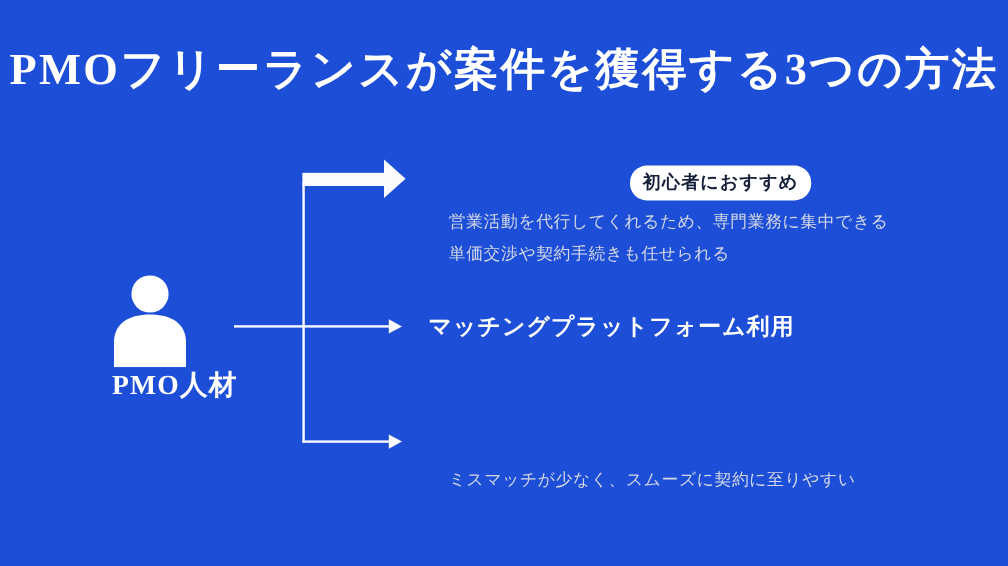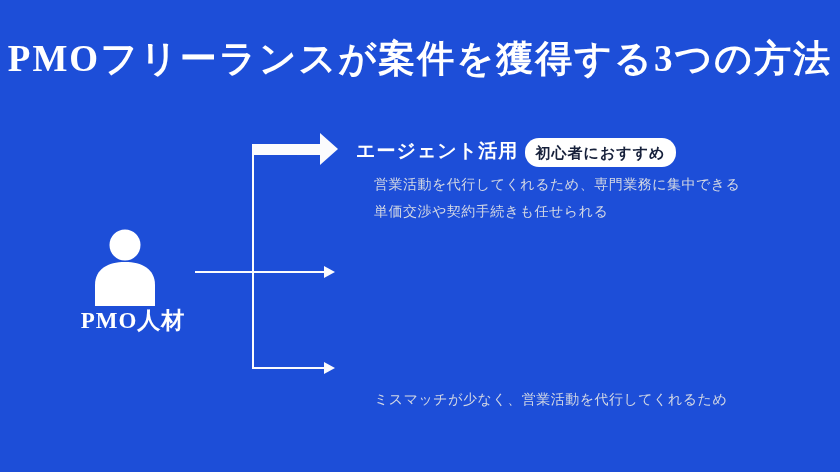--- a/index.html
+++ b/index.html
@@ -36,21 +36,21 @@
     left: 93px;
     top: 228px;
     width: 64px;
     height: 78px;
   }
   .person-label {
     position: absolute;
     left: 68px;
     top: 305px;
     width: 130px;
-    text-align: center;
+    text-align: right;
     color: #ffffff;
     font-size: 23px;
     font-weight: bold;
     letter-spacing: 1px;
     white-space: nowrap;
   }
   
   .line {
     position: absolute;
     background: #fbfbfd;
@@ -142,21 +142,21 @@
   <div class="person-label">PMO人材</div>
 
   <div class="line vline"></div>
   <div class="line mid-line"></div>
   <div class="line bot-line"></div>
   <div class="line thick-shaft"></div>
   <div class="head head-big"></div>
   <div class="head head-mid"></div>
   <div class="head head-bot"></div>
 
-  <h2 class="branch-heading h1">エージェント活用</h2>
   <div class="badge">初心者におすすめ</div>
   <p class="branch-desc d1a">営業活動を代行してくれるため、専門業務に集中できる</p>
   <p class="branch-desc d1b">単価交渉や契約手続きも任せられる</p>
 
+  <h2 class="branch-heading h2">マッチングプラットフォーム利用</h2>
 
-  <p class="branch-desc d3a">ミスマッチが少なく、営業活動を代行してくれるため</p>
+  <p class="branch-desc d3a">ミスマッチが少なく、スムーズに契約に至りやすい</p>
 
 </div>
 
 </body></html>

